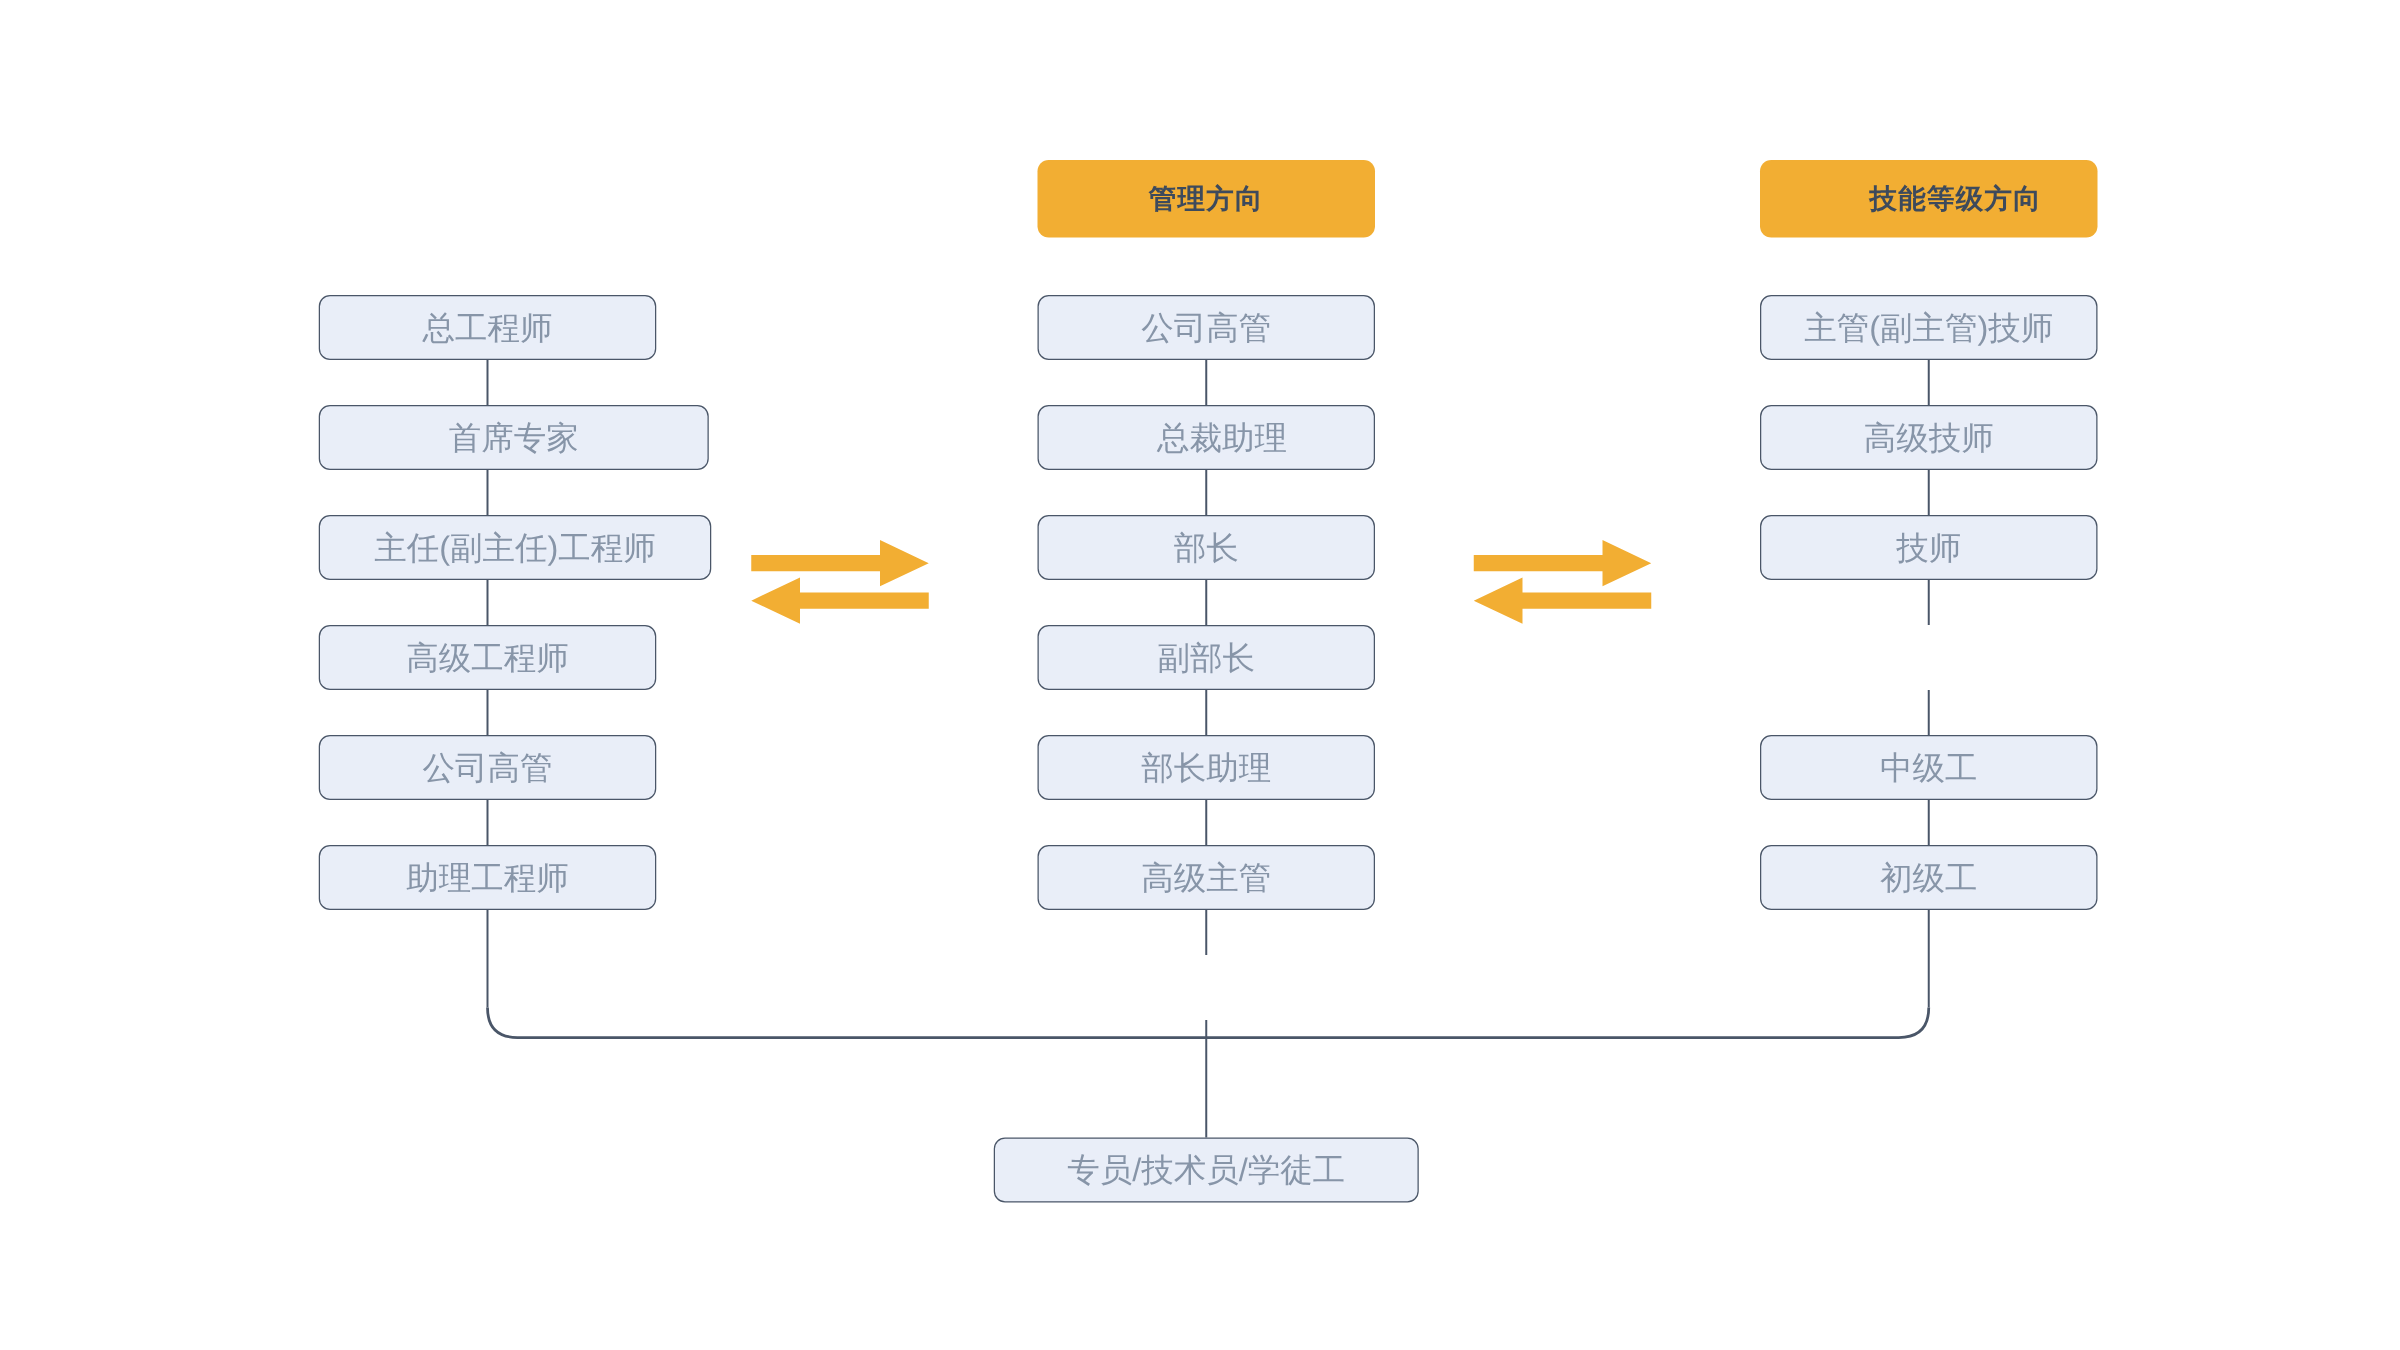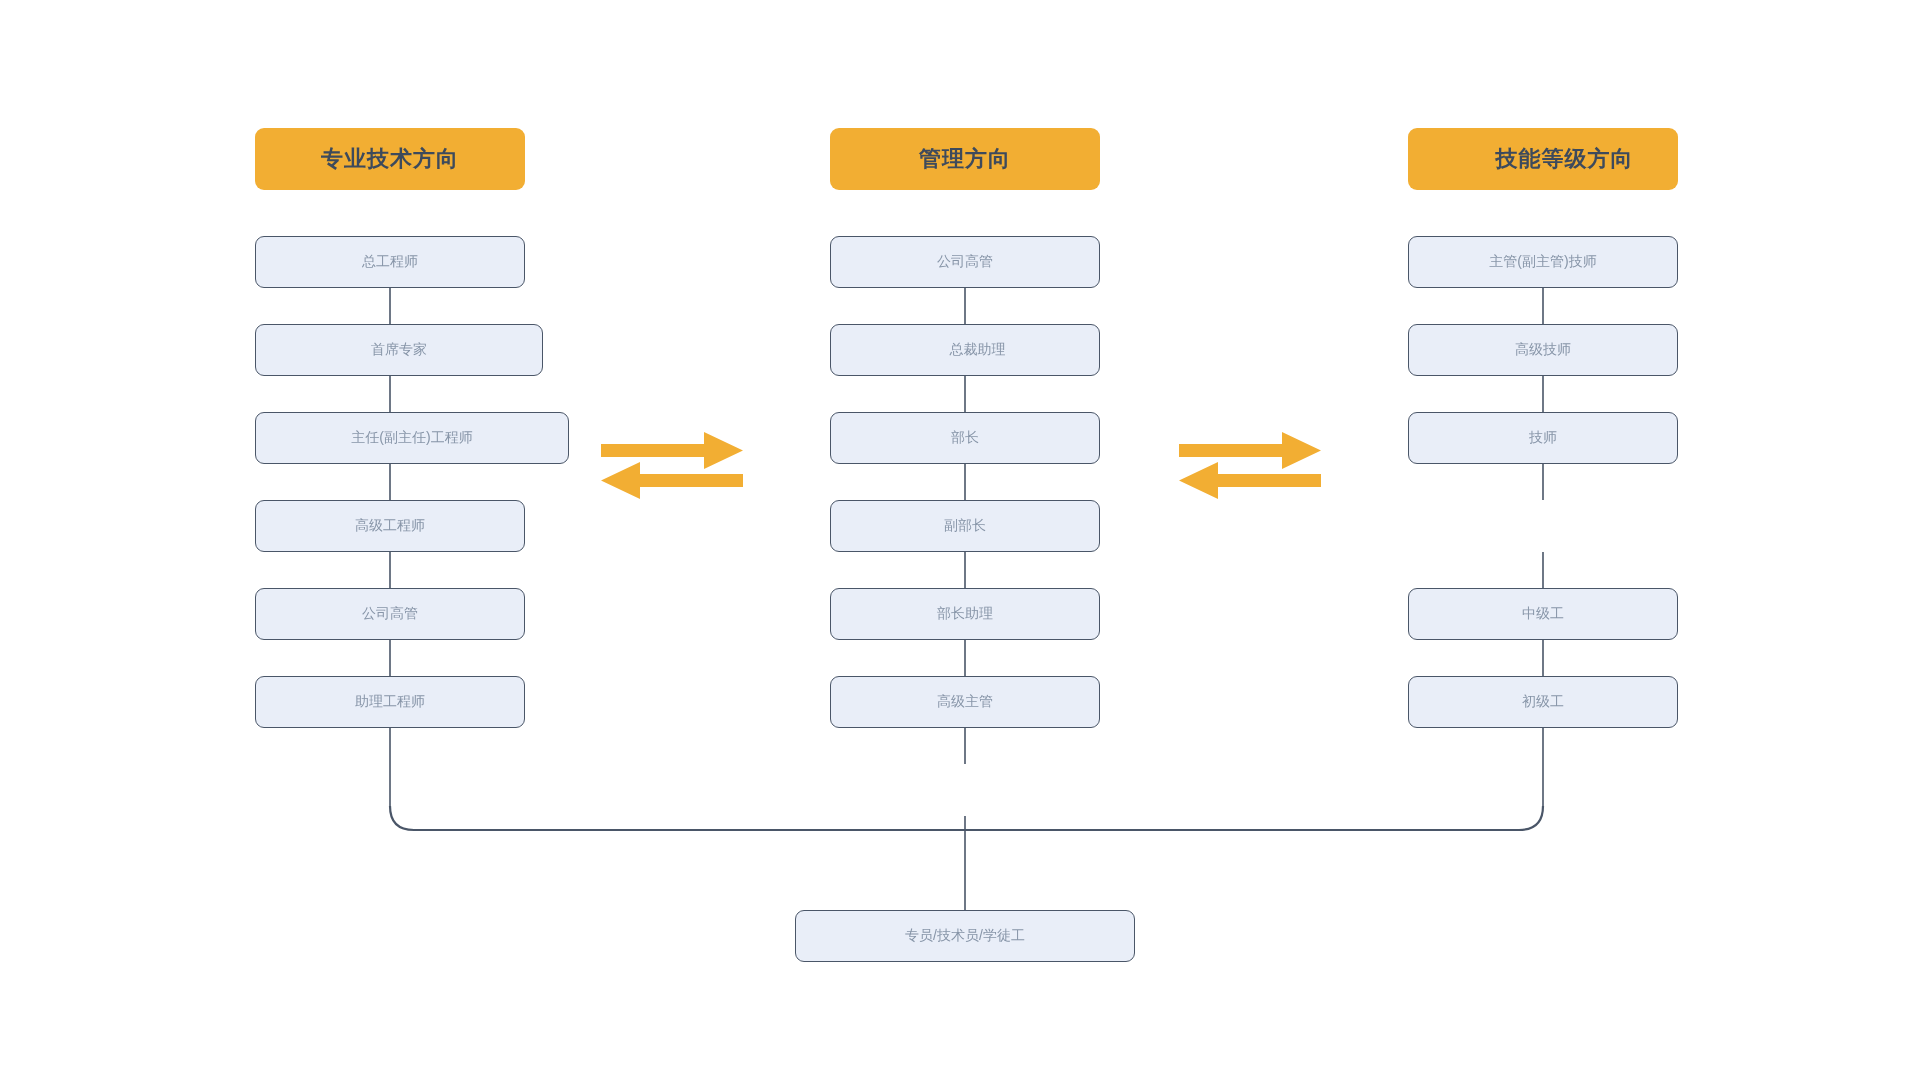--- a/index.html
+++ b/index.html
@@ -49,21 +49,21 @@
   }
 
   
   .node {
     position: absolute;
     height: 52px;
     border-radius: 9px;
     background: #E9EEF8;
     border: 1.6px solid #4A5668;
     color: #8795A8;
-    font-size: 14px;
+    font-size: 26px;
     display: flex;
     align-items: center;
     justify-content: center;
     box-sizing: border-box;
     white-space: nowrap;
   }
 
   .node.bottom-node {
     color: #8795A8;
   }
@@ -106,24 +106,23 @@
       <line x1="1543" y1="464" x2="1543" y2="500"></line>
       <line x1="1543" y1="552" x2="1543" y2="588"></line>
       <line x1="1543" y1="640" x2="1543" y2="676"></line>
 
       <line x1="1543" y1="728" x2="1543" y2="806"></line>
 
       <path d="M 390 806 Q 390 830 414 830 L 1519 830 Q 1543 830 1543 806" stroke-width="2.2"></path>
     </g>
   </svg>
 
-  <div class="col-header" style="left:255px; top:128px; width:270px;">专业技术方向</div>
 
   <div class="node" style="left:255px; top:236px; width:270px;">总工程师</div>
-  <div class="node" style="left:255px; top:324px; width:288px;">首席专家</div>
+  <div class="node" style="left:255px; top:324px; width:312px;">首席专家</div>
   <div class="node" style="left:255px; top:412px; width:314px;">主任(副主任)工程师</div>
   <div class="node" style="left:255px; top:500px; width:270px;">高级工程师</div>
   <div class="node" style="left:255px; top:588px; width:270px;">公司高管</div>
   <div class="node" style="left:255px; top:676px; width:270px;">助理工程师</div>
 
   <div class="swap-arrows" style="left:597px; top:428px;">
     <svg viewBox="0 0 150 75">
 
       <path d="M 4 16 L 107 16 L 107 4 L 146 22.5 L 107 41 L 107 29 L 4 29 Z" fill="#F2AE33"></path>
 

